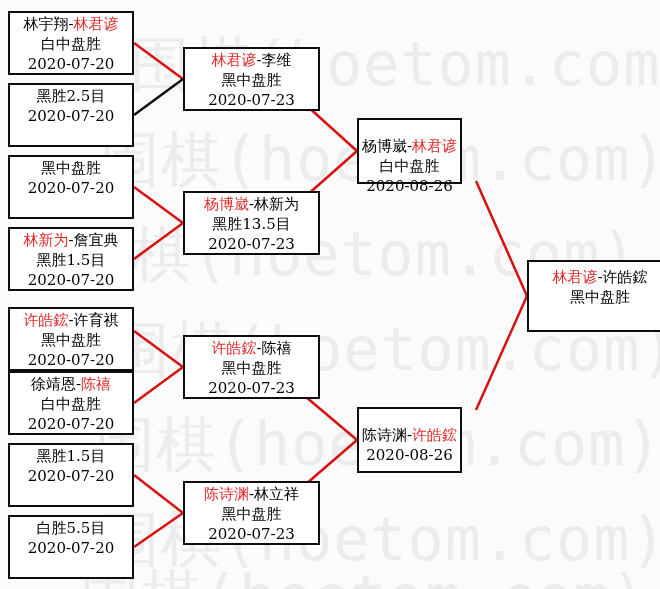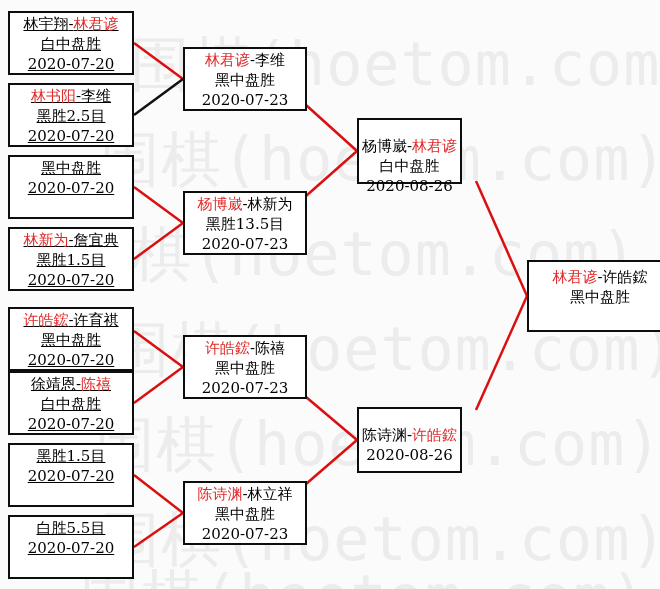--- a/index.html
+++ b/index.html
@@ -17,22 +17,22 @@
   }
   svg.conn{position:absolute;left:0;top:0;z-index:1;}
   .box{
     position:absolute;z-index:2;box-sizing:border-box;
     background:#ffffff;border:2px solid #0d0d0d;
     text-align:center;color:#000;
     font-size:15px;line-height:20px;padding-top:1px;
   }
   .box .bl{white-space:nowrap;}
   .red{color:#e02b2b;}
-  .r1{left:8px;width:126px;height:64px;text-decoration:underline;}
-  .r2{left:183px;width:124px;height:64px;}
+  .r1{left:8px;width:126px;height:64px;}
+  .r2{left:183px;width:137px;height:64px;}
   .sf{left:357px;width:105px;height:66px;padding-top:16px;}
   .fin{left:527px;width:146px;height:72px;padding-top:5px;}
 </style>
 </head>
 <body>
 
 <div class="wm-layer">
   <span class="wm-row" style="left:130px;top:25px">围棋(hoetom.com)</span>
   <span class="wm-row" style="left:100px;top:120px">围棋(hoetom.com)</span>
   <span class="wm-row" style="left:70px;top:215px">围棋(hoetom.com)</span>
@@ -58,21 +58,20 @@
   <line x1="476" y1="181" x2="527" y2="296" stroke-width="2.5" stroke="#da1010"></line>
   <line x1="476" y1="410" x2="527" y2="296" stroke-width="2.5" stroke="#da1010"></line>
 </svg>
 
 <div class="box r1" style="top:11px">
   <div class="bl"><span>林宇翔</span><span>-</span><span class="red">林君谚</span></div>
   <div class="bl">白中盘胜</div>
   <div class="bl">2020-07-20</div>
 </div>
 <div class="box r1" style="top:83px">
-  <div class="bl"><span class="red">林书阳</span><span>-</span><span>李维</span></div>
   <div class="bl">黑胜2.5目</div>
   <div class="bl">2020-07-20</div>
 </div>
 <div class="box r1" style="top:155px">
   <div class="bl">黑中盘胜</div>
   <div class="bl">2020-07-20</div>
 </div>
 <div class="box r1" style="top:227px">
   <div class="bl"><span class="red">林新为</span><span>-</span><span>詹宜典</span></div>
   <div class="bl">黑胜1.5目</div>

